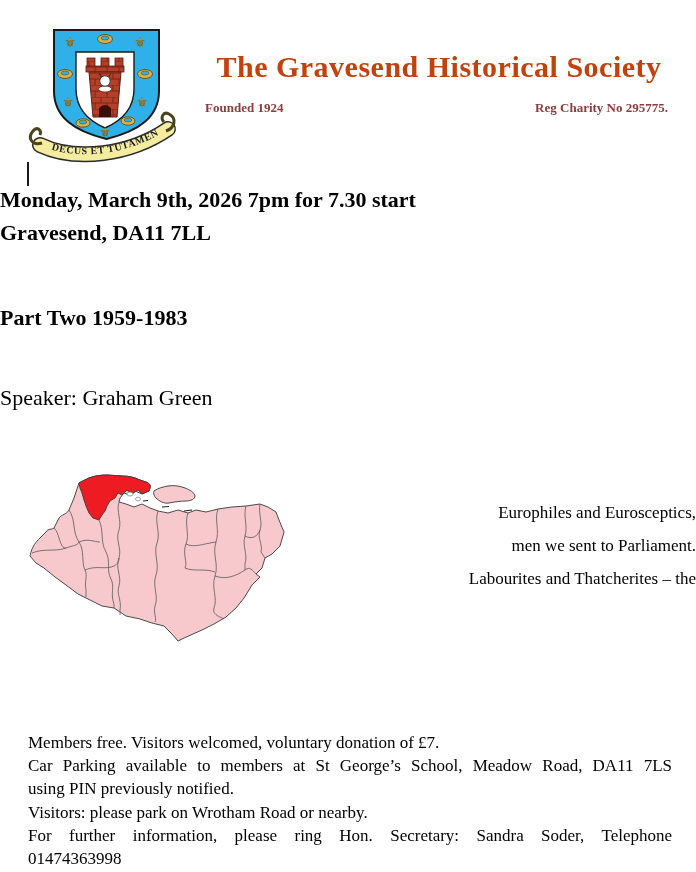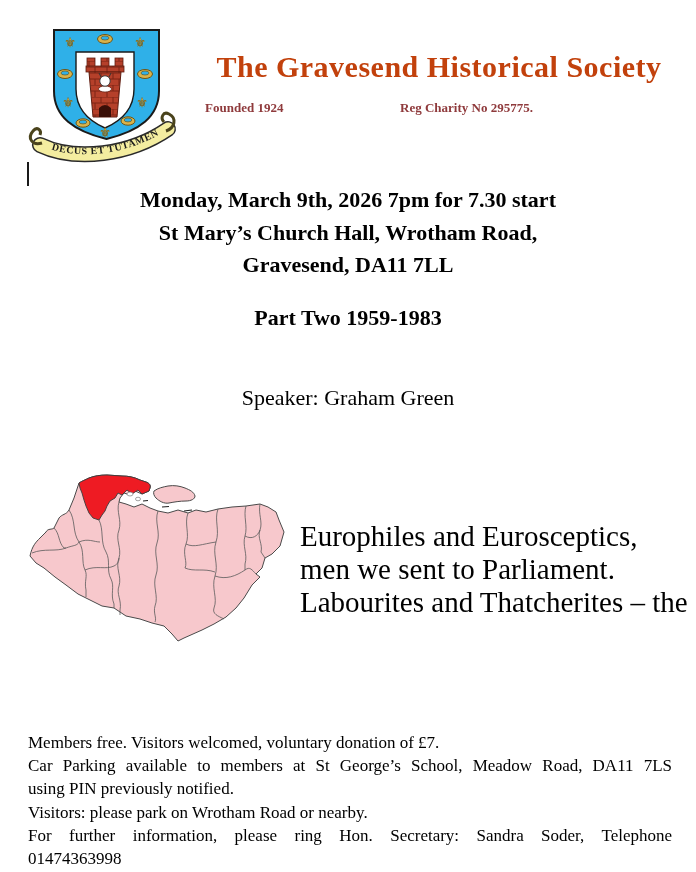--- a/index.html
+++ b/index.html
@@ -5,31 +5,31 @@
   html,body{margin:0;padding:0;background:#888;}
   #page{
     position:relative;width:696px;height:872px;background:#ffffff;
     font-family:"Liberation Serif",serif;color:#000;overflow:hidden;margin:0 auto;
   }
   .abs{position:absolute;}
   
   #title{left:188px;top:50px;width:502px;text-align:center;
          font-size:30px;font-weight:700;color:#c2410c;letter-spacing:.5px;white-space:nowrap;}
   #founded{left:205px;top:100px;font-size:13px;font-weight:700;color:#8f3a3c;}
-  #charity{left:400px;top:100px;width:268px;text-align:left;font-size:13px;font-weight:700;color:#8f3a3c;}
+  #charity{left:400px;top:100px;width:268px;text-align:right;font-size:13px;font-weight:700;color:#8f3a3c;}
   #cursor{left:27px;top:162px;width:2px;height:24px;background:#1a1a1a;}
   
-  .center-block{left:0;top:0;width:696px;text-align:center;}
+  .center-block{left:0;top:0;width:696px;text-align:left;}
   #event-block{top:184px;font-size:22px;font-weight:700;line-height:32.5px;}
   #talk-block{top:302px;font-size:22px;font-weight:700;line-height:32.5px;}
   #speaker{top:385px;font-size:22px;font-weight:400;}
   
   #map-wrap{left:22px;top:458px;width:288px;height:206px;}
-  #description{left:300px;top:520px;width:396px;text-align:left;
-               font-size:29px;line-height:33px;}
+  #description{left:300px;top:496px;width:396px;text-align:right;
+               font-size:17px;line-height:33px;}
   
   #footer{left:28px;top:731px;width:644px;font-size:17px;line-height:23.2px;}
   #footer .stretch{text-align:justify;text-align-last:justify;}
   svg{display:block;}
 </style>
 </head>
 <body>
 
 <div id="page">
 
@@ -101,21 +101,20 @@
     </g>
   </svg>
 
   <div class="abs" id="title">The Gravesend Historical Society</div>
   <div class="abs" id="founded">Founded 1924</div>
   <div class="abs" id="charity">Reg Charity No 295775.</div>
   <div class="abs" id="cursor"></div>
 
   <div class="abs center-block" id="event-block">
     <div>Monday, March 9th, 2026 7pm for 7.30 start</div>
-    <div>St Mary’s Church Hall, Wrotham Road,</div>
     <div>Gravesend, DA11 7LL</div>
   </div>
 
   <div class="abs center-block" id="talk-block">
     <div>Part Two 1959-1983</div>
   </div>
 
   <div class="abs center-block" id="speaker">Speaker: Graham Green</div>
 
   <div class="abs" id="map-wrap">

